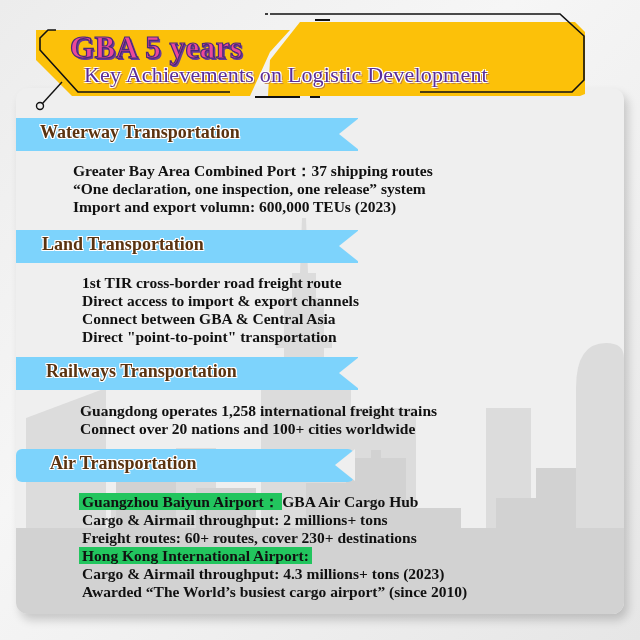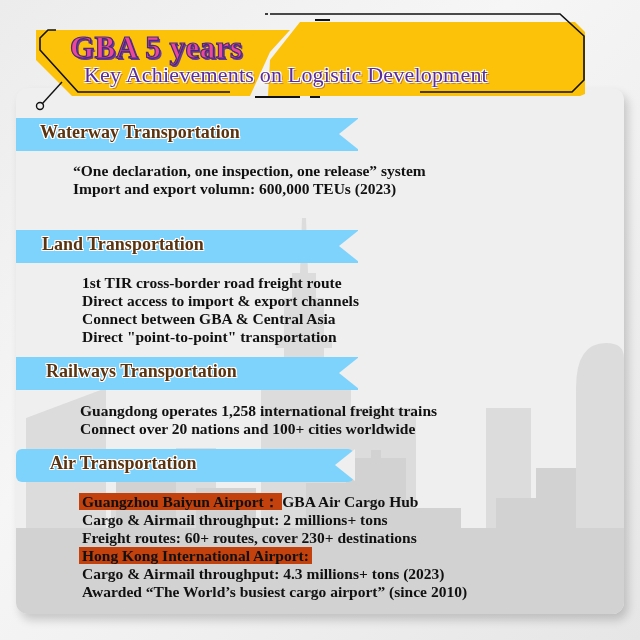--- a/index.html
+++ b/index.html
@@ -20,21 +20,21 @@
     color:#5b2d9a;letter-spacing:0.2px;
     text-shadow:1px 1px 0 #fff,-1px -1px 0 #fff,1px -1px 0 #fff,-1px 1px 0 #fff,2px 2px 0 #c08040;}
   .banner{position:absolute;left:16px;height:33px;background:#7dd3fc;}
   .banner::after{content:"";position:absolute;right:-1px;top:0;width:0;height:0;
     border-top:16.5px solid transparent;border-bottom:16.5px solid transparent;
     border-right:20px solid #efefef;}
   .banner-label{position:absolute;top:4px;font-size:18px;font-weight:bold;color:#5a3310;
     text-shadow:1px 1px 0 #fff,-1px -1px 0 #fff,1px -1px 0 #fff,-1px 1px 0 #fff,0 1px 0 #fff,0 -1px 0 #fff,1px 0 0 #fff,-1px 0 0 #fff;}
   .lines{position:absolute;font-size:15.5px;font-weight:bold;color:#111;line-height:18px;}
   .lines div{white-space:nowrap;}
-  .hl{background:#c2410c;padding:0 3px;margin-left:-3px;}
+  .hl{background:#22c55e;padding:0 3px;margin-left:-3px;}
 </style>
 </head>
 <body>
 
 <div class="stage">
 
   <div class="card">
     <svg class="skyline" width="608" height="526" viewBox="0 0 608 526">
       <g fill="#dcdcdc">
         <polygon points="10,526 10,330 90,300 90,526"></polygon>
@@ -76,20 +76,21 @@
     <circle cx="40" cy="106" r="3.5" fill="none" stroke="#111" stroke-width="1.4"></circle>
   </svg>
 
   <div class="title-main">GBA 5 years</div>
   <div class="title-sub">Key Achievements on Logistic Development</div>
 
   <div class="banner" style="top:118px;width:342px;">
     <span class="banner-label" style="left:24px;">Waterway Transportation</span>
   </div>
   <div class="lines" style="left:73px;top:162px;">
+    <div>Greater Bay Area Combined Port：37 shipping routes</div>
     <div>“One declaration, one inspection, one release” system</div>
     <div>Import and export volumn: 600,000 TEUs (2023)</div>
   </div>
 
   <div class="banner" style="top:230px;width:342px;">
     <span class="banner-label" style="left:26px;">Land Transportation</span>
   </div>
   <div class="lines" style="left:82px;top:274px;">
     <div>1st TIR cross-border road freight route</div>
     <div>Direct access to import &amp; export channels</div>

